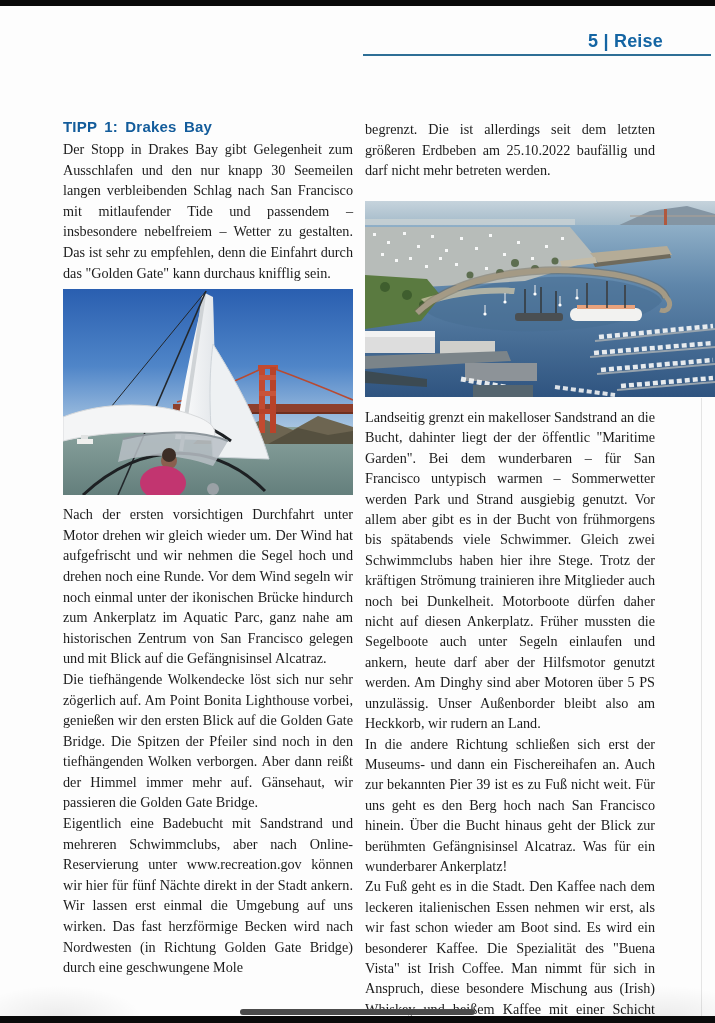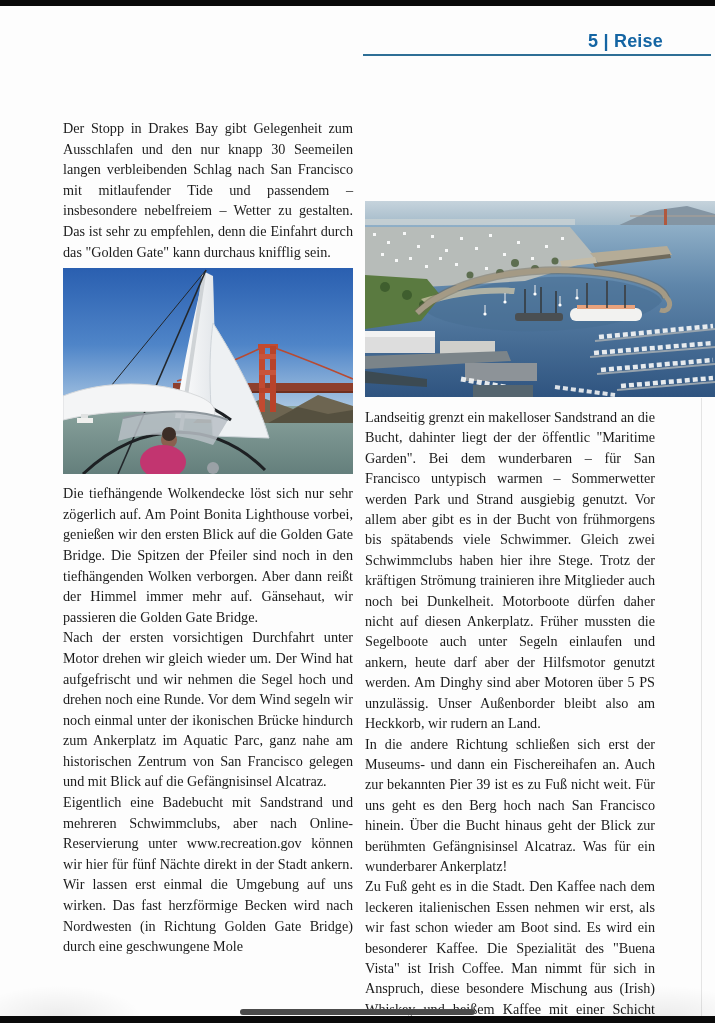--- a/index.html
+++ b/index.html
@@ -44,20 +44,21 @@
 </head>
 <body>
 
 <div class="screen">
   <div class="paper">
 
     <span class="page-label">5 | Reise</span>
     <div class="header-rule"></div>
 
     <div class="col col-left">
+      <h2 class="tip">TIPP 1: Drakes Bay</h2>
       <p>Der Stopp in Drakes Bay gibt Gelegenheit zum Ausschlafen und den nur knapp 30 Seemeilen langen verbleibenden Schlag nach San Francisco mit mitlaufender Tide und passendem – insbesondere nebelfreiem – Wetter zu gestalten. Das ist sehr zu empfehlen, denn die Einfahrt durch das "Golden Gate" kann durchaus knifflig sein.</p>
 
       <figure aria-label="Blick vom Segelboot mit weißem Segel auf die Golden Gate Bridge">
         <svg class="photo1" viewBox="0 0 290 206" preserveAspectRatio="none">
           <defs>
             <linearGradient id="skyG" x1="0" y1="0" x2="0" y2="1">
               <stop offset="0" stop-color="#2a5fb0"></stop>
                 <stop offset="0.55" stop-color="#4f85c8"></stop>
                 <stop offset="1" stop-color="#a9c6e2"></stop>
             </linearGradient>
@@ -96,26 +97,29 @@
           <path d="M60,150 C100,140 140,142 165,152" stroke="#8d969c" stroke-width="2" fill="none"></path>
           <rect x="14" y="150" width="16" height="5" fill="#f0f0ee"></rect>
           <rect x="18" y="146" width="7" height="4" fill="#e0e2e2"></rect>
           <circle cx="150" cy="200" r="6" fill="#9aa1a6"></circle>
           <circle cx="106" cy="172" r="8" fill="#8a5f4e"></circle>
           <circle cx="106" cy="166" r="7" fill="#3c2d26"></circle>
           <ellipse cx="100" cy="194" rx="23" ry="17" fill="#c23570"></ellipse>
         </svg>
       </figure>
 
+      <p>Nach der ersten vorsichtigen Durchfahrt unter Motor drehen wir gleich wieder um. Der Wind hat aufgefrischt und wir nehmen die Segel hoch und drehen noch eine Runde. Vor dem Wind segeln wir noch einmal unter der ikonischen Brücke hindurch zum Ankerplatz im Aquatic Parc, ganz nahe am historischen Zentrum von San Francisco gelegen und mit Blick auf die Gefängnisinsel Alcatraz.</p>
       <p>Die tiefhängende Wolkendecke löst sich nur sehr zögerlich auf. Am Point Bonita Lighthouse vorbei, genießen wir den ersten Blick auf die Golden Gate Bridge. Die Spitzen der Pfeiler sind noch in den tiefhängenden Wolken verborgen. Aber dann reißt der Himmel immer mehr auf. Gänsehaut, wir passieren die Golden Gate Bridge.</p>
-      <p>Nach der ersten vorsichtigen Durchfahrt unter Motor drehen wir gleich wieder um. Der Wind hat aufgefrischt und wir nehmen die Segel hoch und drehen noch eine Runde. Vor dem Wind segeln wir noch einmal unter der ikonischen Brücke hindurch zum Ankerplatz im Aquatic Parc, ganz nahe am historischen Zentrum von San Francisco gelegen und mit Blick auf die Gefängnisinsel Alcatraz.</p>
 
       <p>Eigentlich eine Badebucht mit Sandstrand und mehreren Schwimmclubs, aber nach Online-Reservierung unter www.recreation.gov können wir hier für fünf Nächte direkt in der Stadt ankern. Wir lassen erst einmal die Umgebung auf uns wirken. Das fast herzförmige Becken wird nach Nordwesten (in Richtung Golden Gate Bridge) durch eine geschwungene Mole</p>
     </div>
 
+    <div class="col col-right-top">
+      <p>begrenzt. Die ist allerdings seit dem letzten größeren Erdbeben am 25.10.2022 baufällig und darf nicht mehr betreten werden.</p>
+    </div>
 
     <figure aria-label="Luftaufnahme des Aquatic Parc mit geschwungener Mole, Marina und San Francisco">
       <svg class="photo2" viewBox="0 0 350 196" preserveAspectRatio="none">
         <defs>
           <linearGradient id="waterG" x1="0" y1="0" x2="0" y2="1">
             <stop offset="0" stop-color="#8fafc7"></stop>
               <stop offset="0.35" stop-color="#5f86aa"></stop>
               <stop offset="1" stop-color="#2f5480"></stop>
           </linearGradient>
           <linearGradient id="skyG2" x1="0" y1="0" x2="0" y2="1">

